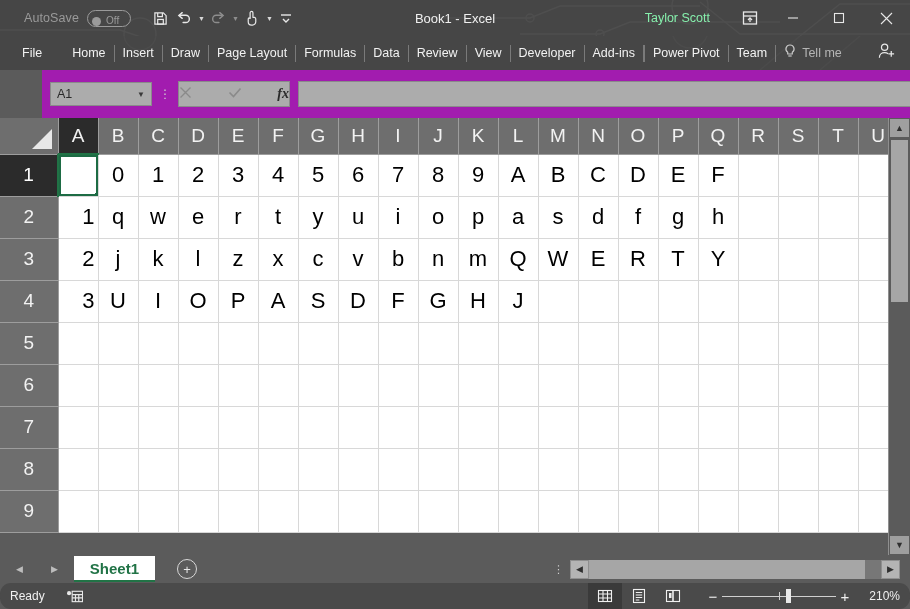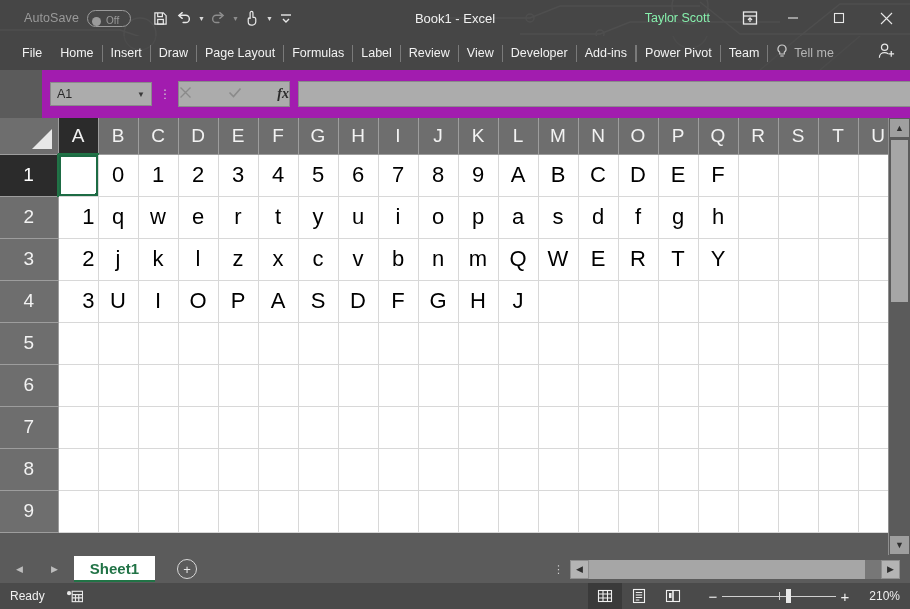--- a/index.html
+++ b/index.html
@@ -52,21 +52,21 @@
   
   .ribbon {
     position: absolute; top: 36px; left: 0; width: 910px; height: 34px;
     background: #464646; display: flex; align-items: center; overflow: hidden;
   }
   .rb-deco { position: absolute; inset: 0; opacity: .25; pointer-events: none; }
   .rtab {
     color: #f2f2f2; font-size: 12.5px; padding: 0 8px; height: 34px;
     display: flex; align-items: center; white-space: nowrap; z-index: 2;
   }
-  .rtab.file { margin-left: 14px; margin-right: 2px; }
+  .rtab.file { margin-left: 14px; margin-right: 14px; }
   .rsep { width: 1px; height: 17px; background: #7a7a7a; z-index: 2; }
   .tellme { display: flex; align-items: center; gap: 6px; padding: 0 8px; z-index: 2; color: #b5b5b5; font-size: 12.5px; }
   .rb-right { margin-left: auto; display: flex; align-items: center; gap: 14px; padding-right: 14px; z-index: 2; }
 
   
   .fbar {
     position: absolute; top: 70px; left: 0; width: 910px; height: 48px;
     background: #a21caf; display: flex; align-items: center; margin-left: 42px;
   }
   .namebox {
@@ -149,21 +149,21 @@
   .addsheet { margin-left: 22px; width: 20px; height: 20px; border-radius: 50%; border: 1.5px solid #d8d8d8; color: #e8e8e8; display: flex; align-items: center; justify-content: center; font-size: 13px; line-height: 1; }
   .hs-dots { margin-left: auto; color: #cfcfcf; font-size: 11px; line-height: 4px; padding-right: 6px; }
   .hscroll { width: 330px; height: 20px; display: flex; align-items: center; margin-right: 10px; }
   .hs-btn { width: 19px; height: 19px; background: #b4b4b4; border: 1px solid #8f8f8f; display: flex; align-items: center; justify-content: center; color: #2f2f2f; font-size: 9px; }
   .hs-track { flex: 1; height: 19px; background: #777777; position: relative; }
   .hs-thumb { position: absolute; left: 0; top: 0; height: 19px; width: 276px; background: #a6a6a6; }
 
   
   .statusbar {
     position: absolute; top: 583px; left: 0; width: 910px; height: 26px;
-    background: #4a4a4a; display: flex; align-items: center;
+    background: #4a4a4a; display: flex; align-items: center; border-radius: 11px;
   }
   .st-ready { color: #f0f0f0; font-size: 12px; margin-left: 10px; }
   .st-rec { margin-left: 22px; color: #e8e8e8; display: flex; align-items: center; }
   .st-right { margin-left: auto; display: flex; align-items: center; }
   .view-btn {
     width: 34px; height: 26px; display: flex; align-items: center; justify-content: center;
     color: #f0f0f0;
   }
   .view-btn.active { background: #3a3a3a; }
   .zoomctl { display: flex; align-items: center; gap: 0; margin-left: 14px; }
@@ -282,21 +282,21 @@
     <span class="rtab">Home</span>
     <span class="rsep"></span>
     <span class="rtab">Insert</span>
     <span class="rsep"></span>
     <span class="rtab">Draw</span>
     <span class="rsep"></span>
     <span class="rtab">Page Layout</span>
     <span class="rsep"></span>
     <span class="rtab">Formulas</span>
     <span class="rsep"></span>
-    <span class="rtab">Label</span>
+    <span class="rtab">Data</span>
     <span class="rsep"></span>
     <span class="rtab">Review</span>
     <span class="rsep"></span>
     <span class="rtab">View</span>
     <span class="rsep"></span>
     <span class="rtab">Developer</span>
     <span class="rsep"></span>
     <span class="rtab">Add-ins</span>
     <span class="rsep"></span>
     <span class="rsep"></span>

